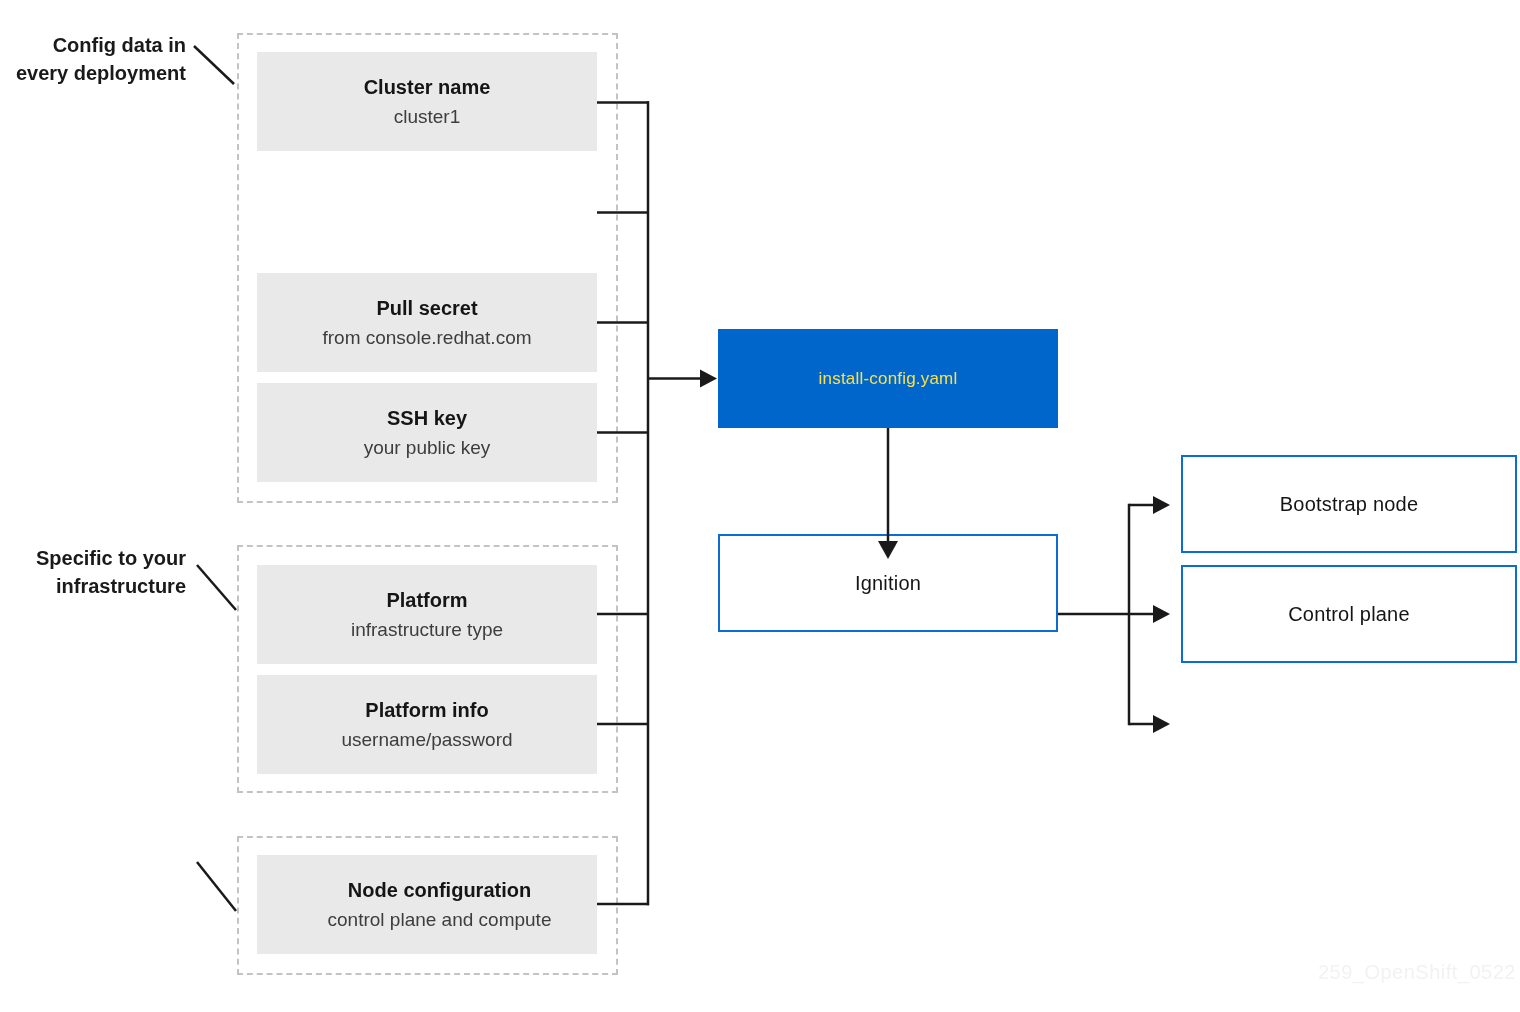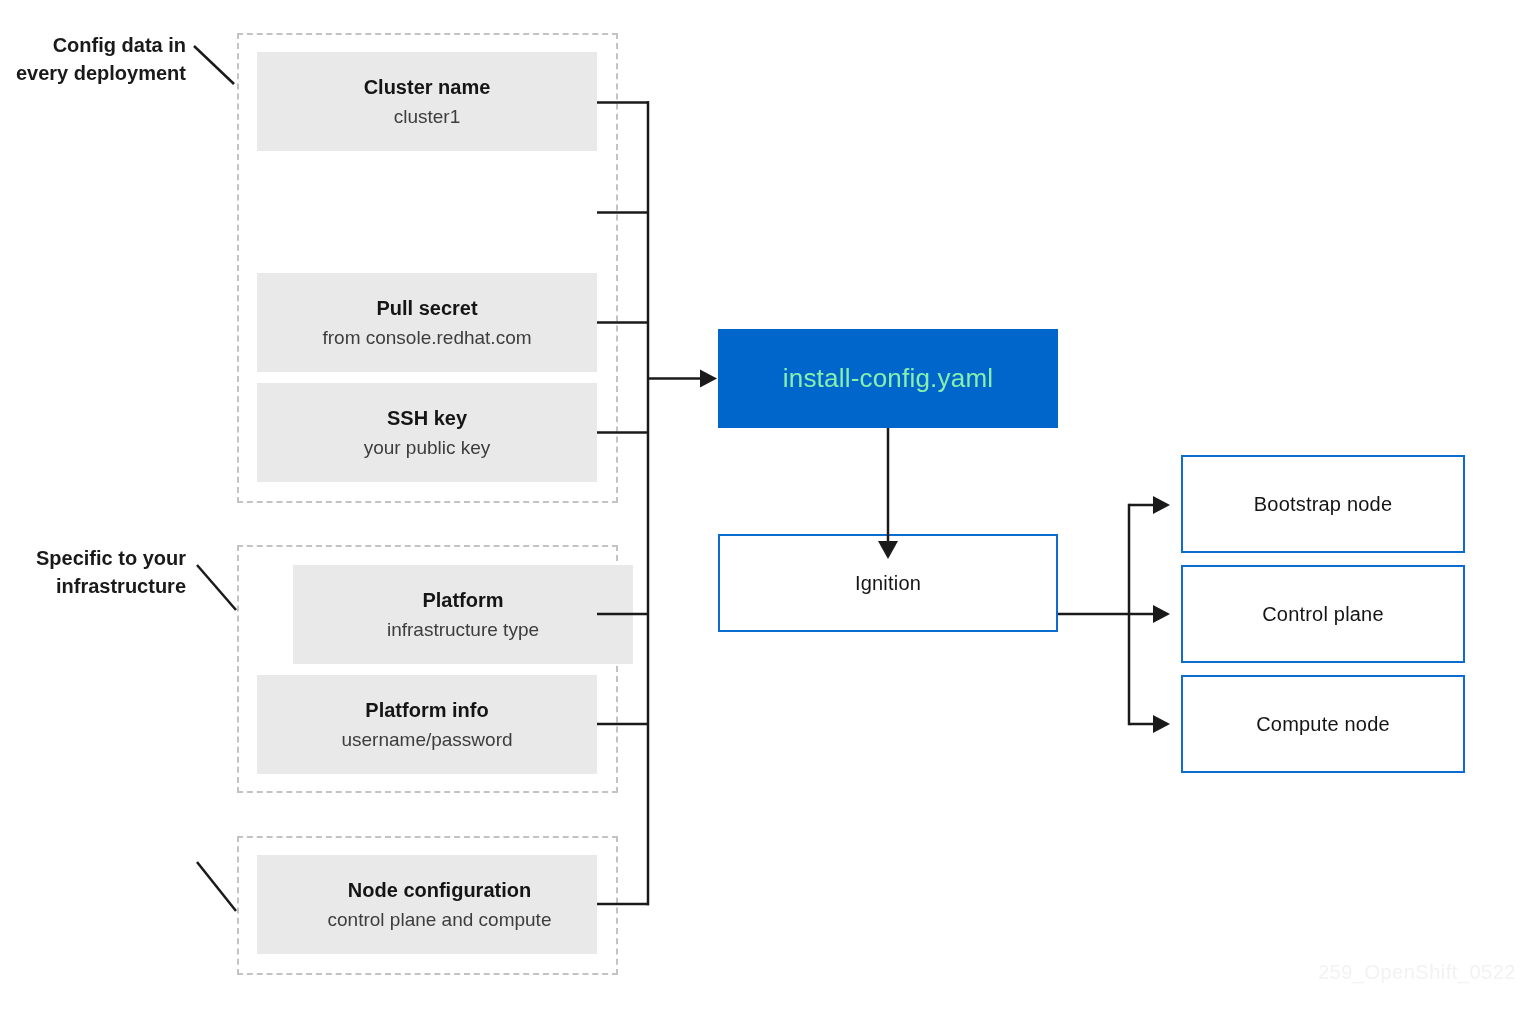--- a/index.html
+++ b/index.html
@@ -41,42 +41,42 @@
     color: var(--subtitle-text, #3d3d3d);
     line-height: 29px;
   }
   .blue-box {
     position: absolute;
     left: 718px;
     top: 329px;
     width: 340px;
     height: 99px;
     background: var(--accent-blue, #0066cc);
-    color: #86efac;
-    font-size: 26px;
+    color: #fde047;
+    font-size: 17px;
     font-weight: 500;
     display: flex;
     align-items: center;
     justify-content: center;
     letter-spacing: 0.2px;
   }
   .outline-box {
     position: absolute;
     background: #ffffff;
     border: 2px solid var(--border-blue, #0d6cd0);
     display: flex;
     align-items: center;
     justify-content: center;
     font-size: 20px;
     font-weight: 500;
     color: var(--title-text, #151515);
     letter-spacing: 0.2px;
   }
   .ignition-box { left: 718px; top: 534px; width: 340px; height: 98px; }
-  .output-box { left: 1181px; width: 284px; height: 98px; }
+  .output-box { left: 1181px; width: 336px; height: 98px; }
   .side-label {
     position: absolute;
     left: 0;
     width: 186px;
     text-align: right;
     font-size: 20px;
     font-weight: 700;
     color: #1a1a1a;
     line-height: 28px;
   }
@@ -131,21 +131,21 @@
   </div>
   <div class="gray-box" style="top:273px;">
     <div class="title">Pull secret</div>
     <div class="subtitle">from console.redhat.com</div>
   </div>
   <div class="gray-box" style="top:383px;">
     <div class="title">SSH key</div>
     <div class="subtitle">your public key</div>
   </div>
 
-  <div class="gray-box" style="top:565px;margin-left:36px;">
+  <div class="gray-box" style="top:565px;">
     <div class="title">Platform</div>
     <div class="subtitle">infrastructure type</div>
   </div>
   <div class="gray-box" style="top:675px;">
     <div class="title">Platform info</div>
     <div class="subtitle">username/password</div>
   </div>
 
   <div class="gray-box" style="top:855px;padding-left:25px;">
     <div class="title">Node configuration</div>
@@ -157,23 +157,20 @@
   </div>
   <div class="outline-box ignition-box">
     <span>Ignition</span>
   </div>
 
   <div class="outline-box output-box" style="top:455px;">
     <span>Bootstrap node</span>
   </div>
   <div class="outline-box output-box" style="top:565px;">
     <span>Control plane</span>
-  </div>
-  <div class="outline-box output-box" style="top:675px;">
-    <span>Compute node</span>
   </div>
 
   <svg class="connectors" viewBox="0 0 1520 1012" xmlns="http://www.w3.org/2000/svg">
 
     <line class="ln" x1="194" y1="46" x2="234" y2="84"></line>
     <line class="ln" x1="197" y1="565" x2="236" y2="610"></line>
     <line class="ln" x1="197" y1="862" x2="236" y2="911"></line>
 
     <line class="ln" x1="597" y1="102.5" x2="649" y2="102.5"></line>
     <line class="ln" x1="597" y1="212.5" x2="649" y2="212.5"></line>

